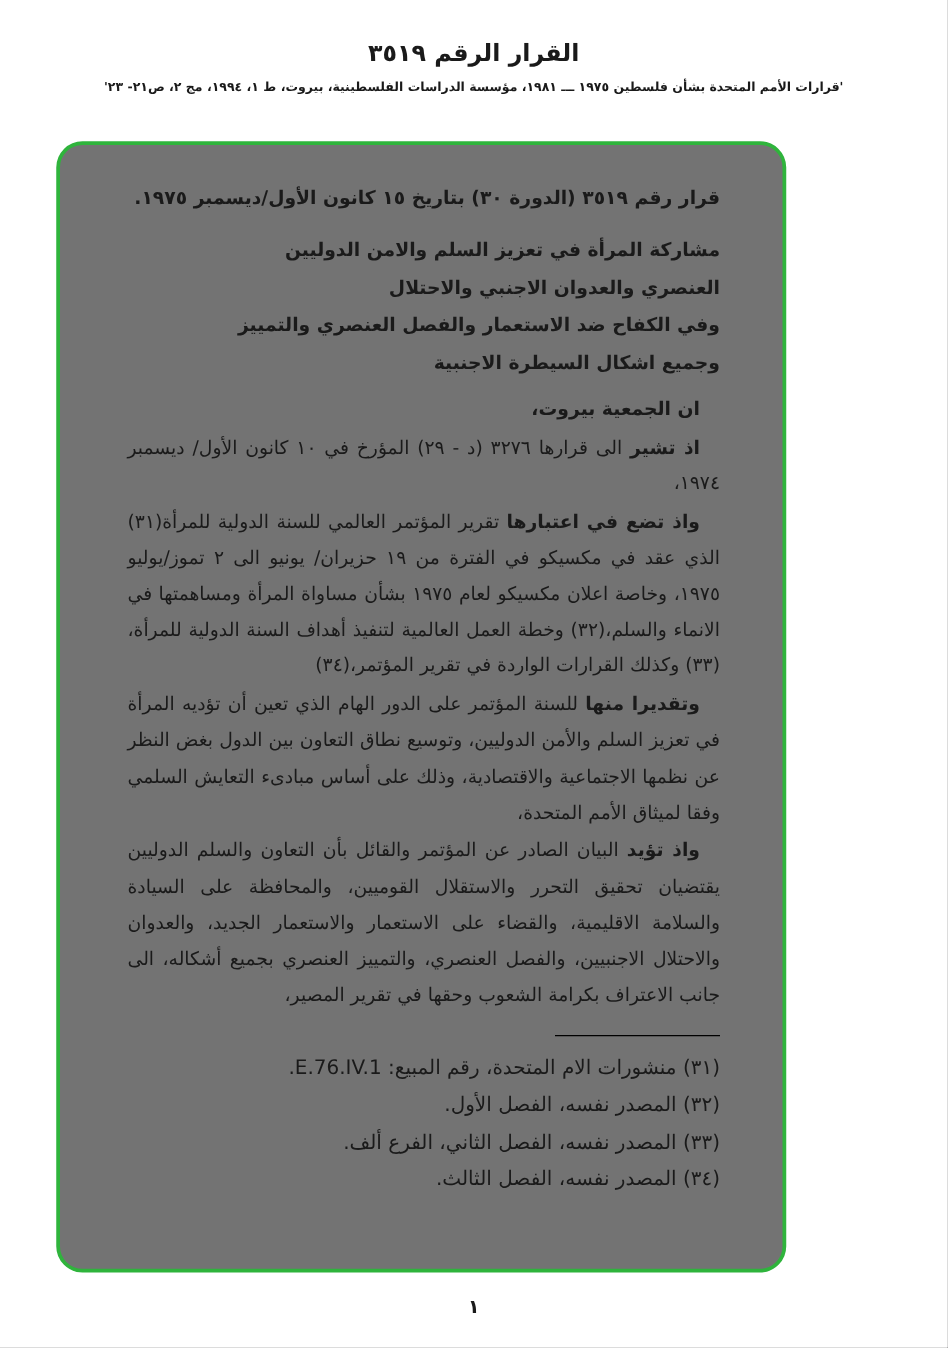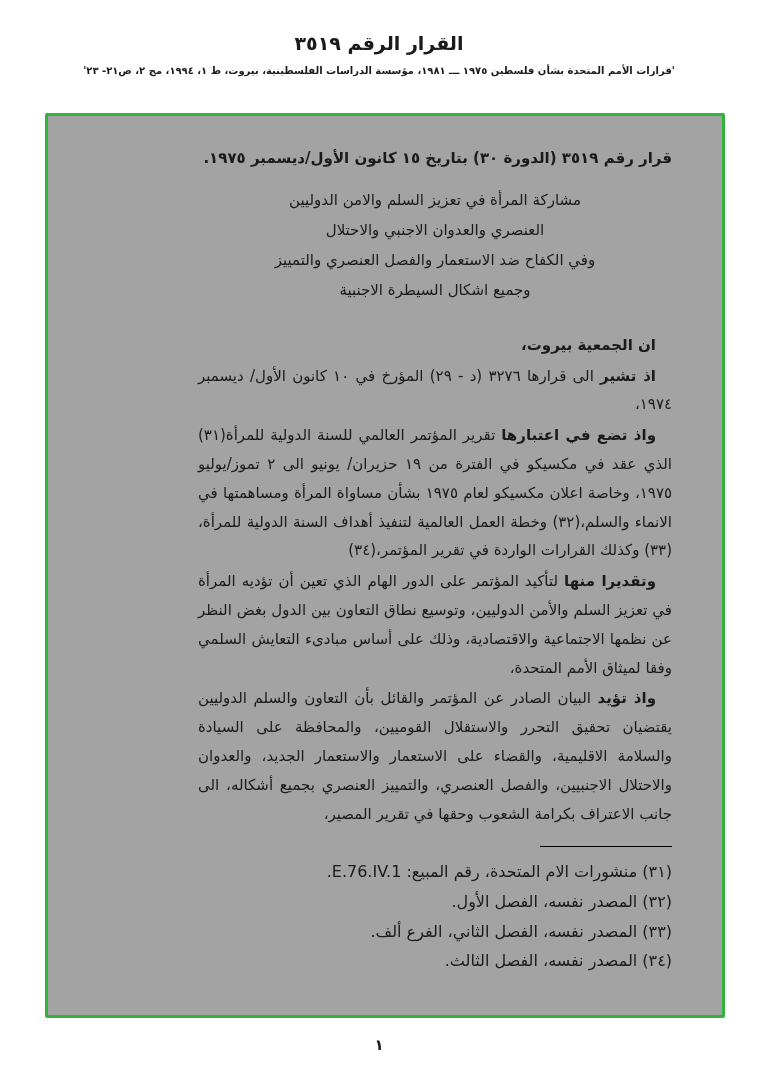--- a/index.html
+++ b/index.html
@@ -29,42 +29,42 @@
   }
   .doc-source {
     margin-top: 11px;
     font-size: 10px;
     font-weight: 700;
     white-space: nowrap;
   }
   .frame {
     position: absolute;
     left: 45px; top: 113px;
-    width: 680px; height: 905px;
+    width: 584px; height: 905px;
     border: 3px solid #2fb43c;
-    border-radius: 2px;
-    background: #a3a3a3;
+    border-radius: 21px;
+    background: #737373;
   }
   .content {
     position: absolute;
     top: 28px; right: 50px;
     width: 474px;
     direction: rtl;
     font-size: 15px;
     line-height: 1.92;
     text-align: justify;
   }
   .intro {
     margin: 0 0 12px;
     font-weight: 700;
   }
   .res-title {
-    margin: 0 0 26px;
-    font-weight: 400;
-    text-align: center;
+    margin: 0 0 8px;
+    font-weight: 700;
+    text-align: right;
     line-height: 2.0;
   }
   .opening {
     margin: 0 0 2px;
     font-weight: 700;
     text-indent: 16px;
   }
   .para {
     margin: 0 0 2px;
     text-indent: 16px;
@@ -123,21 +123,21 @@
         <span>الى قرارها ٣٢٧٦ (د - ٢٩) المؤرخ في ١٠ كانون الأول/ ديسمبر ١٩٧٤،</span>
       </p>
 
       <p class="para">
         <span class="lead">واذ تضع في اعتبارها</span>
         <span>تقرير المؤتمر العالمي للسنة الدولية للمرأة(٣١) الذي عقد في مكسيكو في الفترة من ١٩ حزيران/ يونيو الى ٢ تموز/يوليو ١٩٧٥، وخاصة اعلان مكسيكو لعام ١٩٧٥ بشأن مساواة المرأة ومساهمتها في الانماء والسلم،(٣٢) وخطة العمل العالمية لتنفيذ أهداف السنة الدولية للمرأة،(٣٣) وكذلك القرارات الواردة في تقرير المؤتمر،(٣٤)</span>
       </p>
 
       <p class="para">
         <span class="lead">وتقديرا منها</span>
-        <span>لتأكيد المؤتمر على الدور الهام الذي تعين أن تؤديه المرأة في تعزيز السلم والأمن الدوليين، وتوسيع نطاق التعاون بين الدول بغض النظر عن نظمها الاجتماعية والاقتصادية، وذلك على أساس مبادىء التعايش السلمي وفقا لميثاق الأمم المتحدة،</span>
+        <span>للسنة المؤتمر على الدور الهام الذي تعين أن تؤديه المرأة في تعزيز السلم والأمن الدوليين، وتوسيع نطاق التعاون بين الدول بغض النظر عن نظمها الاجتماعية والاقتصادية، وذلك على أساس مبادىء التعايش السلمي وفقا لميثاق الأمم المتحدة،</span>
       </p>
 
       <p class="para">
         <span class="lead">واذ تؤيد</span>
         <span>البيان الصادر عن المؤتمر والقائل بأن التعاون والسلم الدوليين يقتضيان تحقيق التحرر والاستقلال القوميين، والمحافظة على السيادة والسلامة الاقليمية، والقضاء على الاستعمار والاستعمار الجديد، والعدوان والاحتلال الاجنبيين، والفصل العنصري، والتمييز العنصري بجميع أشكاله، الى جانب الاعتراف بكرامة الشعوب وحقها في تقرير المصير،</span>
       </p>
 
       <div class="footnotes">
         <div class="fn-rule"></div>
         <div class="fn">(٣١) منشورات الام المتحدة، رقم المبيع: E.76.IV.1.</div>

